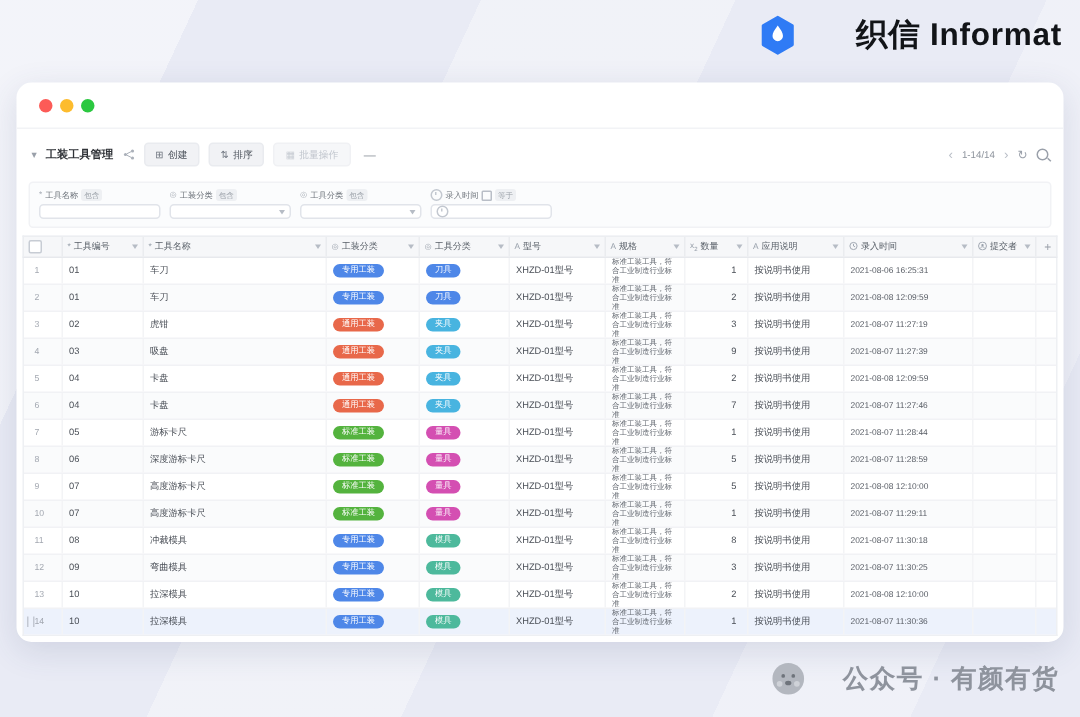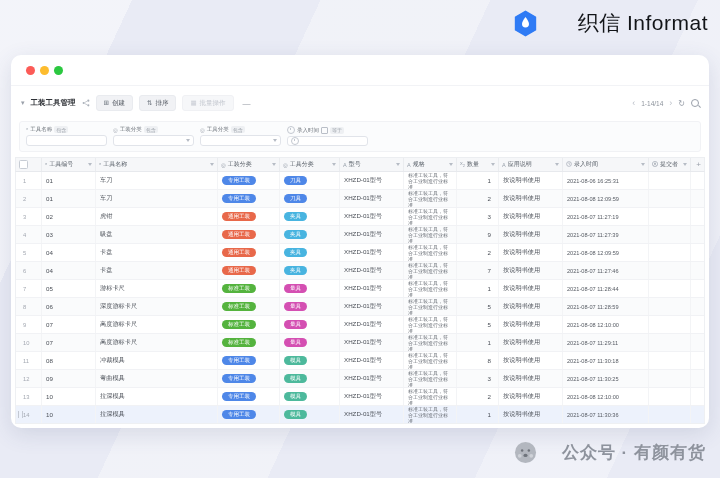--- a/index.html
+++ b/index.html
@@ -2,21 +2,21 @@
 <html><head>
 <meta charset="utf-8">
 <style>
   html,body{margin:0;padding:0;width:720px;height:478px;overflow:hidden;
     font-family:"Liberation Sans","DejaVu Sans",sans-serif;}
   body{background:#e9ebf5;position:relative;}
   .bg-stripes{position:absolute;inset:0;
     background:linear-gradient(115deg,rgba(255,255,255,.45) 0 14%,rgba(255,255,255,0) 14% 34%,rgba(255,255,255,.35) 34% 52%,rgba(255,255,255,0) 52% 74%,rgba(255,255,255,.3) 74% 88%,rgba(255,255,255,0) 88%);}
   
   .brand{position:absolute;top:9px;right:12px;display:flex;align-items:center;gap:7px;z-index:3;}
-  .brand-name{font-size:21px;font-weight:400;color:#121418;letter-spacing:.5px;margin-left:32px;}
+  .brand-name{font-size:21px;font-weight:700;color:#121418;letter-spacing:.5px;margin-left:32px;}
   
   .window{position:absolute;left:11px;top:55px;width:698px;height:373px;background:#fff;
     border-radius:10px;box-shadow:0 6px 22px rgba(60,70,110,.14);z-index:2;overflow:hidden;}
   .titlebar{height:30px;display:flex;align-items:center;padding-left:15px;gap:5px;border-bottom:1px solid #f2f3f6;}
   .dot{width:9px;height:9px;border-radius:50%;}
   .dot.red{background:#fc5b57}.dot.yellow{background:#fdbc2e}.dot.green{background:#2bc840}
   
   .toolbar{height:26px;display:flex;align-items:center;padding:4px 10px 0;gap:6px;justify-content:center;}
   .chev{color:#9aa0aa;font-size:7px;}
   .tb-title{font-size:7.5px;font-weight:700;color:#2f3237;}

